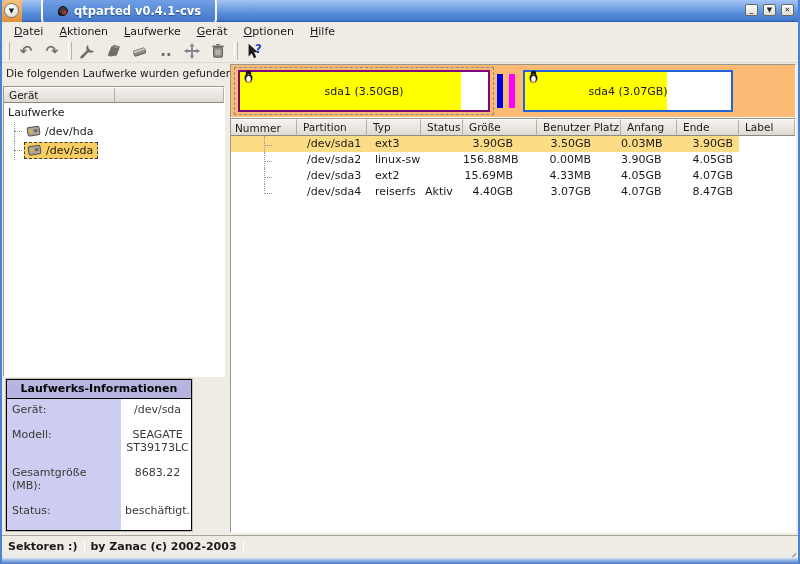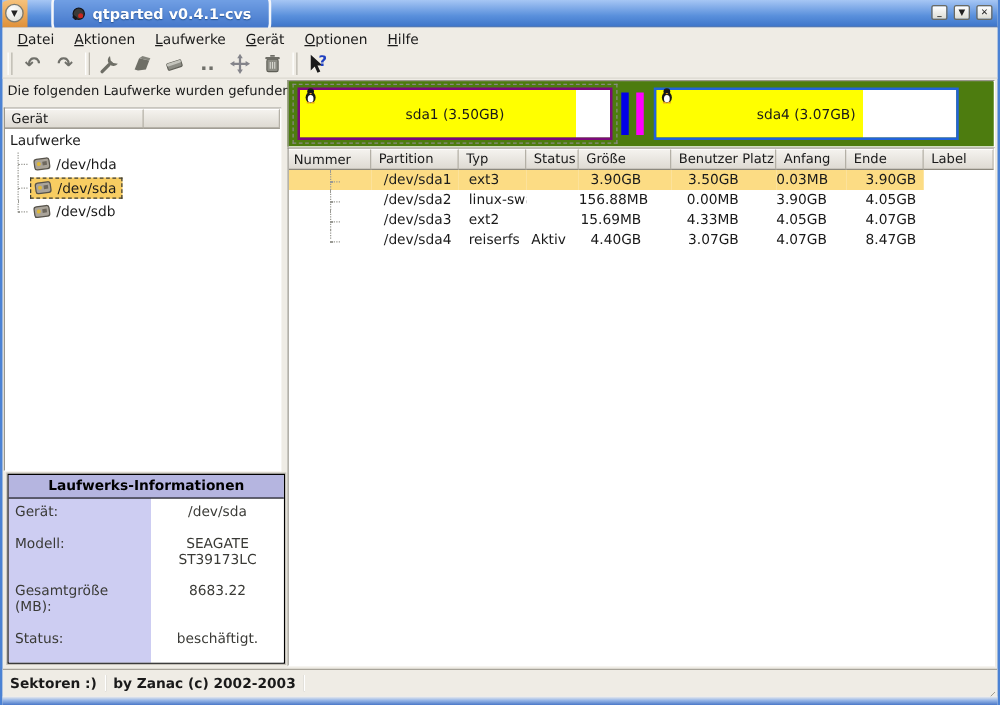--- a/index.html
+++ b/index.html
@@ -56,38 +56,38 @@
   .tnode{display:flex;align-items:center;height:19px;padding-left:5px;cursor:default;}
   .tnode.root{padding-left:4px;}
   .tbranch{width:15px;height:19px;position:relative;flex:none;}
   .tbranch::before{content:"";position:absolute;left:5px;top:0;bottom:0;border-left:1px dotted #9a9a94;}
   .tbranch.last::before{bottom:9px;}
   .tbranch::after{content:"";position:absolute;left:5px;top:9px;width:8px;border-top:1px dotted #9a9a94;}
   .tsel{display:flex;align-items:center;gap:4px;padding:1px 4px 1px 2px;}
   .tsel.selected{background:#f8cd62;border:1px dashed #3c3c34;}
   .tsel svg{flex:none;}
   
-  .info-panel{position:absolute;left:4px;top:379px;width:222px;height:152px;
+  .info-panel{position:absolute;left:4px;top:379px;width:186px;height:152px;
     border:1px solid #000;background:#fff;box-shadow:0 0 0 1px #c4c0b8;
     display:flex;flex-direction:column;color:#3a3a36;}
   .info-title{height:19px;background:#b5b5e0;border-bottom:1px solid #000;
     font-weight:bold;color:#000;text-align:center;padding-top:2px;font-size:11px;}
   .info-body{flex:1;background:linear-gradient(90deg,#cdcdf2 114px,#ffffff 114px);
     display:grid;grid-template-columns:114px 1fr;align-content:start;}
   .info-label{padding:4px 2px 8px 5px;}
   .info-value{padding:4px 4px 8px 4px;text-align:center;}
   
-  .bars-panel{position:absolute;left:228px;top:64px;width:566px;height:54px;background:#4d7c0f;
+  .bars-panel{position:absolute;left:228px;top:64px;width:566px;height:54px;background:#fdba74;
     border:1px solid #9a968c;border-right-color:#fff;border-bottom-color:#fff;text-align:center;}
   .sel-rect{position:absolute;left:3px;top:2px;width:260px;height:48px;border:1px dashed #8a8a84;}
   .pbar{position:absolute;top:5px;height:42px;display:flex;align-items:center;justify-content:center;}
   .pbar .blabel{position:relative;z-index:1;font-size:11px;}
   .bar-sda1{left:7px;width:252px;border:2px solid #7c087c;
     background:linear-gradient(90deg,#ffff00 89%,#ffffff 89%);}
-  .bar-sda4{left:292px;width:244px;border:2px solid #2263da;
+  .bar-sda4{left:292px;width:210px;border:2px solid #2263da;
     background:linear-gradient(90deg,#ffff00 69%,#ffffff 69%);}
   .thinbar{position:absolute;top:9px;width:6px;height:34px;}
   .thin-blue{left:266px;background:#0000e8;}
   .thin-magenta{left:278px;background:#ff00ff;}
   .bar-tux{position:absolute;left:3px;top:-2px;z-index:2;}
   
   .ptable{position:absolute;left:228px;top:118px;width:566px;height:415px;background:#fff;
     border:1px solid #9a968c;border-right-color:#fff;border-bottom-color:#fff;overflow:hidden;}
   .thead{display:flex;height:17px;background:linear-gradient(#f6f4f0,#dcd8d0);}
   .hc{border-right:1px solid #b4b0a6;border-bottom:1px solid #8c887e;border-top:1px solid #fff;
@@ -234,33 +234,20 @@
       <span class="tbranch"></span>
       <span class="tsel selected">
         <svg width="15" height="13" viewBox="0 0 15 13">
           <g transform="rotate(-8 7 6)">
             <rect x="1.5" y="2" width="12" height="8.5" rx="2" fill="#aaa49a" stroke="#56524a"></rect>
             <circle cx="5" cy="6" r="1.6" fill="#e0b838"></circle>
             <rect x="8" y="4.5" width="3.5" height="3" fill="#6e685e"></rect>
           </g>
         </svg>
         <span>/dev/sda</span>
-      </span>
-    </div>
-    <div class="tnode">
-      <span class="tbranch last"></span>
-      <span class="tsel">
-        <svg width="15" height="13" viewBox="0 0 15 13">
-          <g transform="rotate(-8 7 6)">
-            <rect x="1.5" y="2" width="12" height="8.5" rx="2" fill="#aaa49a" stroke="#56524a"></rect>
-            <circle cx="5" cy="6" r="1.6" fill="#e0b838"></circle>
-            <rect x="8" y="4.5" width="3.5" height="3" fill="#6e685e"></rect>
-          </g>
-        </svg>
-        <span>/dev/sdb</span>
       </span>
     </div>
   </div>
 
   <div class="info-panel">
     <div class="info-title">Laufwerks-Informationen</div>
     <div class="info-body">
       <div class="info-label">Gerät:</div>
       <div class="info-value">/dev/sda</div>
       <div class="info-label">Modell:</div>

